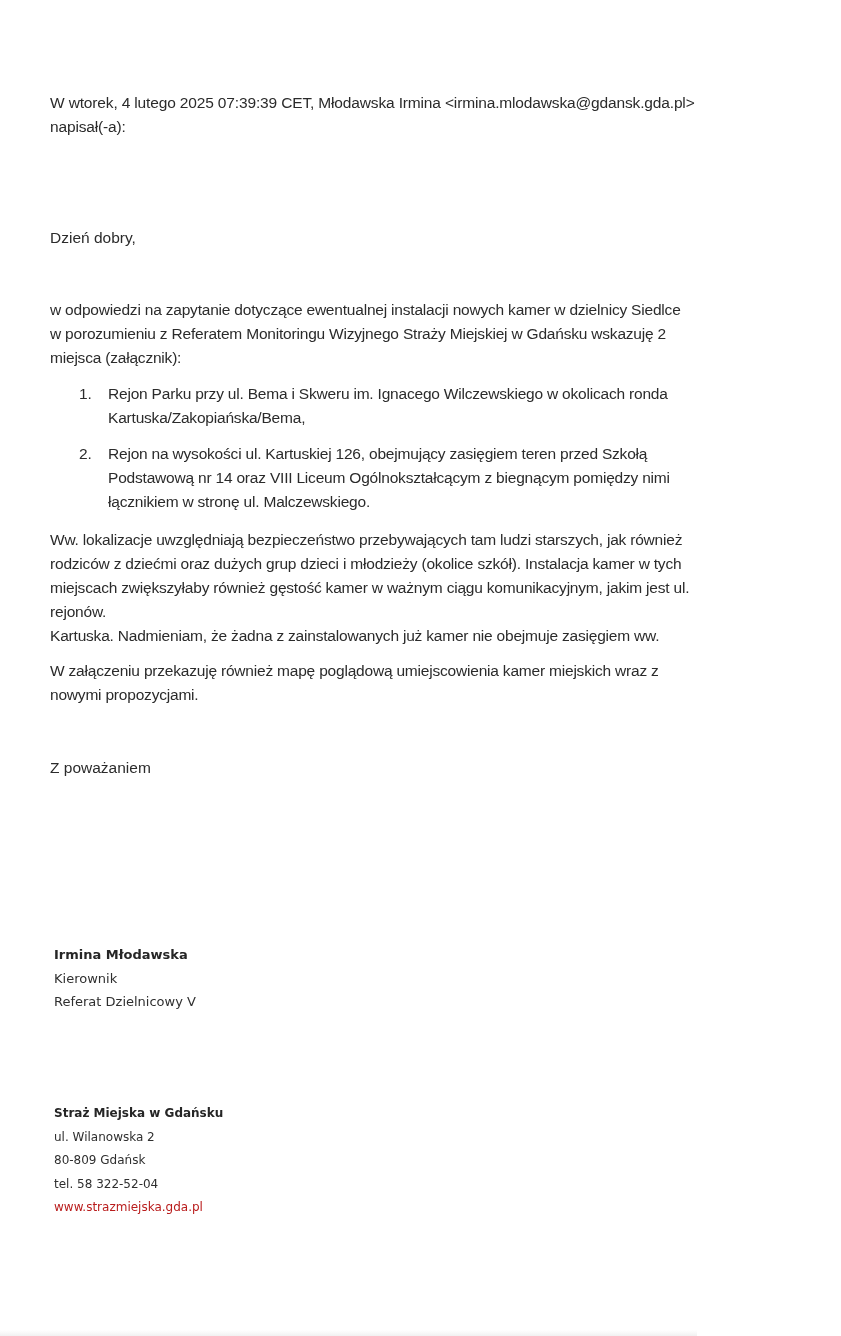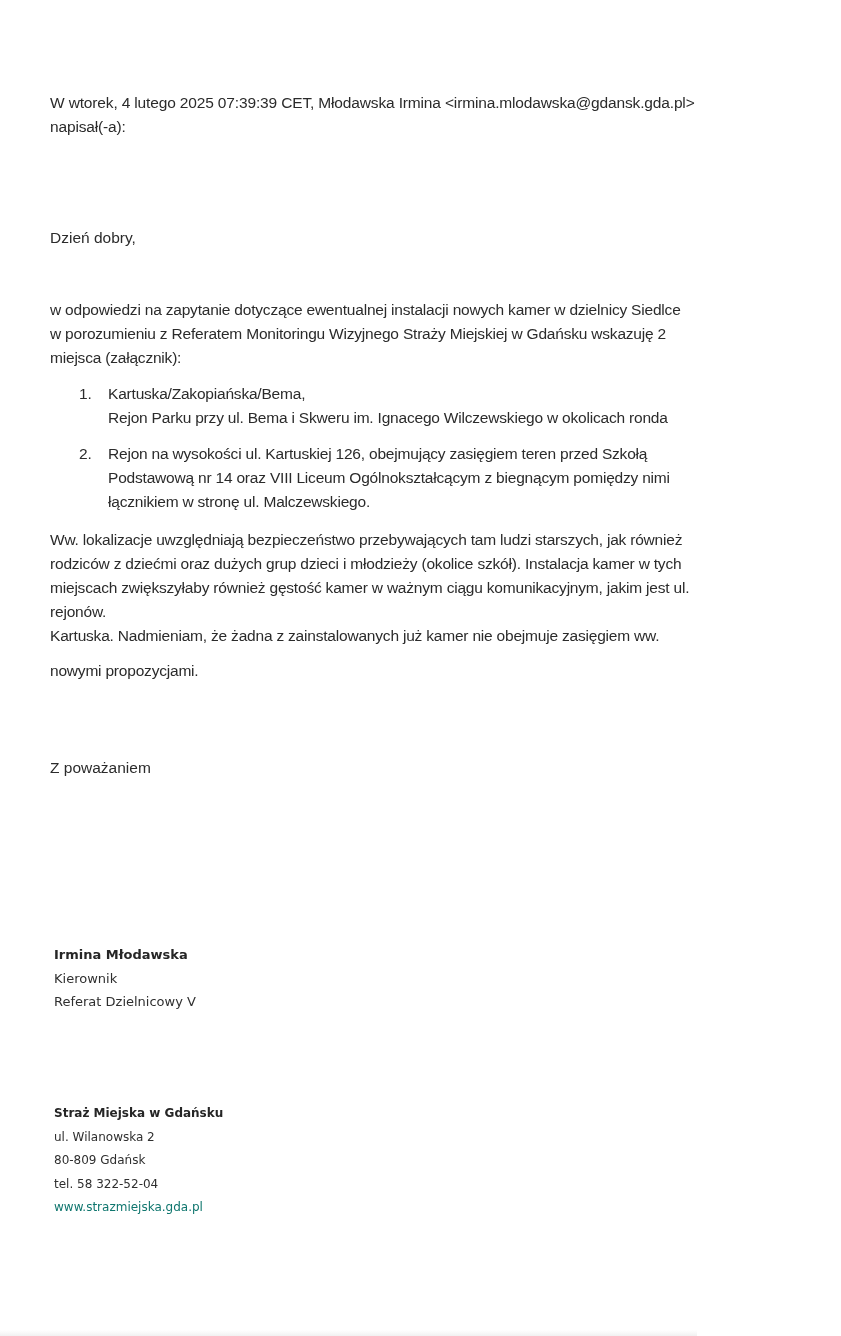--- a/index.html
+++ b/index.html
@@ -95,21 +95,21 @@
     .org {
       position: absolute;
       left: 54px;
       top: 1102px;
       font-family: "DejaVu Sans", sans-serif;
       font-size: 12px;
       line-height: 23.5px;
       color: #2f2f2f;
     }
     .org a {
-      color: #0f766e;
+      color: #b91c1c;
       text-decoration: none;
     }
     .line { display: block; }
   </style>
 </head>
 <body>
 
 <div class="page">
 
   <div class="block header-line">
@@ -121,40 +121,41 @@
 
   <div class="block intro">
     <span class="line">w odpowiedzi na zapytanie dotyczące ewentualnej instalacji nowych kamer w dzielnicy Siedlce</span>
     <span class="line">w porozumieniu z Referatem Monitoringu Wizyjnego Straży Miejskiej w Gdańsku wskazuję 2</span>
     <span class="line">miejsca (załącznik):</span>
   </div>
 
   <ol class="list">
     <li>
       <span class="num">1.</span>
+      <span class="line">Rejon Parku przy ul. Bema i Skweru im. Ignacego Wilczewskiego w okolicach ronda</span>
       <span class="line">Kartuska/Zakopiańska/Bema,</span>
-      <span class="line">Rejon Parku przy ul. Bema i Skweru im. Ignacego Wilczewskiego w okolicach ronda</span>
     </li>
     <li>
       <span class="num">2.</span>
       <span class="line">Rejon na wysokości ul. Kartuskiej 126, obejmujący zasięgiem teren przed Szkołą</span>
       <span class="line">Podstawową nr 14 oraz VIII Liceum Ogólnokształcącym z biegnącym pomiędzy nimi</span>
       <span class="line">łącznikiem w stronę ul. Malczewskiego.</span>
     </li>
   </ol>
 
   <div class="block para2">
     <span class="line">Ww. lokalizacje uwzględniają bezpieczeństwo przebywających tam ludzi starszych, jak również</span>
     <span class="line">rodziców z dziećmi oraz dużych grup dzieci i młodzieży (okolice szkół). Instalacja kamer w tych</span>
     <span class="line">miejscach zwiększyłaby również gęstość kamer w ważnym ciągu komunikacyjnym, jakim jest ul.</span>
     <span class="line">rejonów.</span>
     <span class="line">Kartuska. Nadmieniam, że żadna z zainstalowanych już kamer nie obejmuje zasięgiem ww.</span>
   </div>
 
   <div class="block para3">
+    <span class="line">W załączeniu przekazuję również mapę poglądową umiejscowienia kamer miejskich wraz z</span>
     <span class="line">nowymi propozycjami.</span>
   </div>
 
   <div class="block closing">Z poważaniem</div>
 
   <div class="signature">
     <span class="line name">Irmina Młodawska</span>
     <span class="line">Kierownik</span>
     <span class="line">Referat Dzielnicowy V</span>
   </div>

